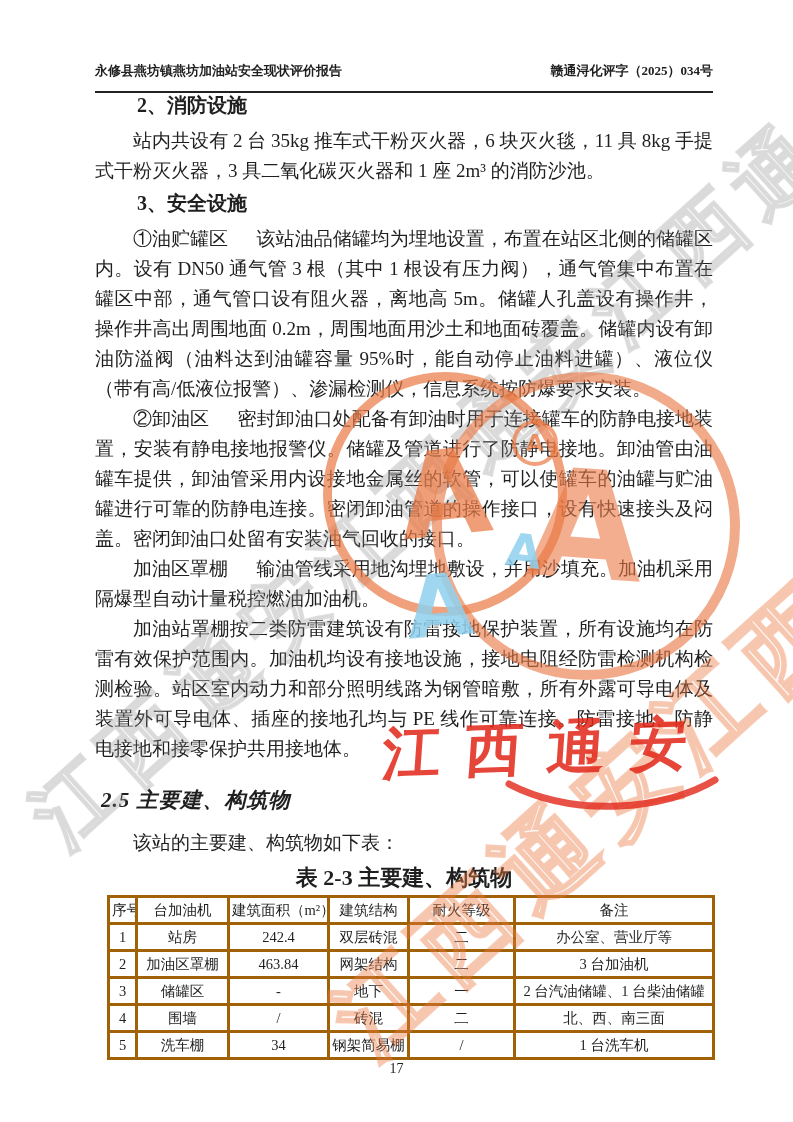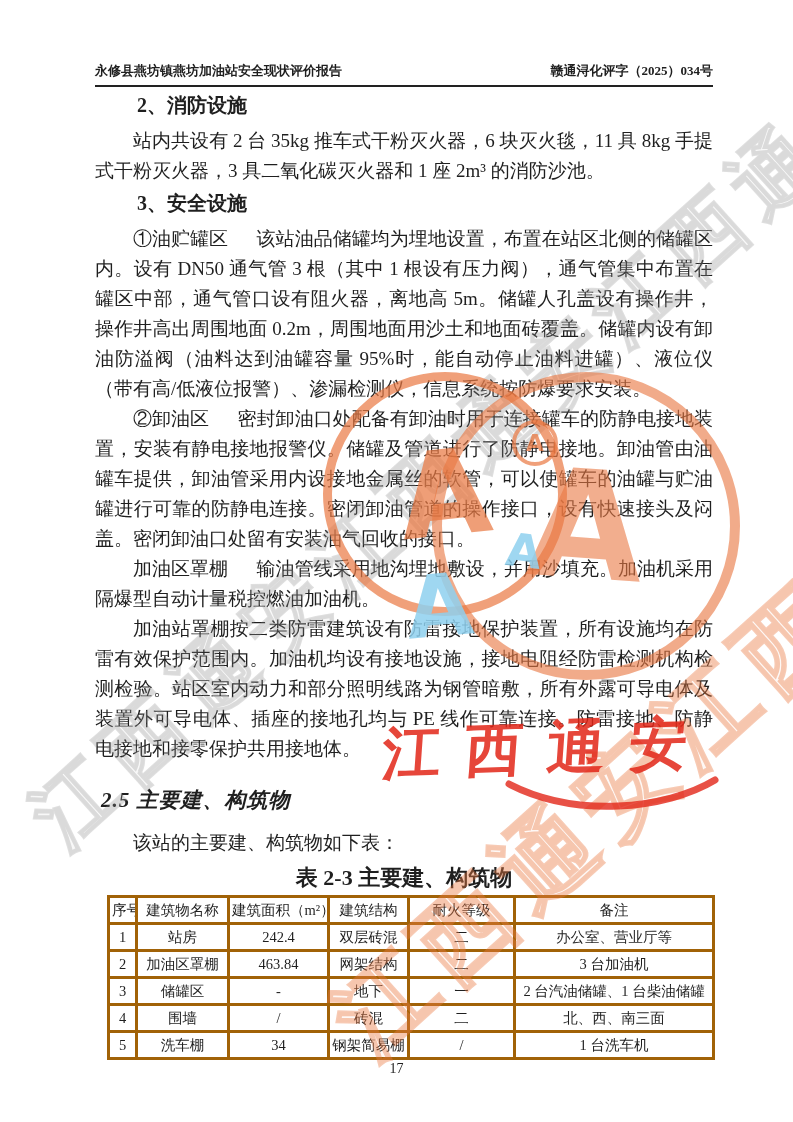--- a/index.html
+++ b/index.html
@@ -1,21 +1,21 @@
 <!DOCTYPE html>
 <html><head>
 <meta charset="utf-8">
 <style>
   html,body{margin:0;padding:0;background:#888;}
   .page{position:relative;width:793px;height:1122px;background:#ffffff;margin:0 auto;
         overflow:hidden;font-family:"Liberation Serif",serif;color:#1f1f1f;}
   
   .header{position:absolute;left:95px;top:62px;width:618px;display:flex;
           justify-content:space-between;align-items:flex-end;font-size:13px;font-weight:700;
-          border-bottom:2px solid #222;padding-bottom:5px;z-index:1;}
+          border-bottom:2px solid #222;padding-bottom:11px;z-index:1;}
   
   .content{position:absolute;left:95px;top:88px;width:618px;z-index:1;}
   .h-num{font-size:20px;font-weight:700;margin:4px 0 8px 42px;line-height:26px;}
   p.body{font-size:19px;line-height:30px;text-align:justify;text-indent:2em;margin:0;}
   .plabel{font-weight:400;margin-right:1.5em;margin-top:32px;}
   .h25{font-size:21px;font-weight:700;font-style:italic;margin:22px 0 14px 6px;
        letter-spacing:1px;line-height:28px;}
   .caption{font-size:22px;font-weight:700;text-align:center;margin:8px 0 5px;line-height:24px;}
   
   table.btable{border-collapse:collapse;table-layout:fixed;width:605px;margin-left:12px;
@@ -93,21 +93,21 @@
         <col class="c1">
           <col class="c2">
           <col class="c3">
         <col class="c4">
           <col class="c5">
           <col class="c6">
       </colgroup>
       <tbody>
         <tr>
           <td>序号</td>
-          <td>建筑物名称</td>
+          <td>台加油机</td>
           <td>建筑面积（m²）</td>
           <td>建筑结构</td>
           <td>耐火等级</td>
           <td>备注</td>
         </tr>
         <tr>
           <td>1</td>
           <td>站房</td>
           <td>242.4</td>
           <td>双层砖混</td>

